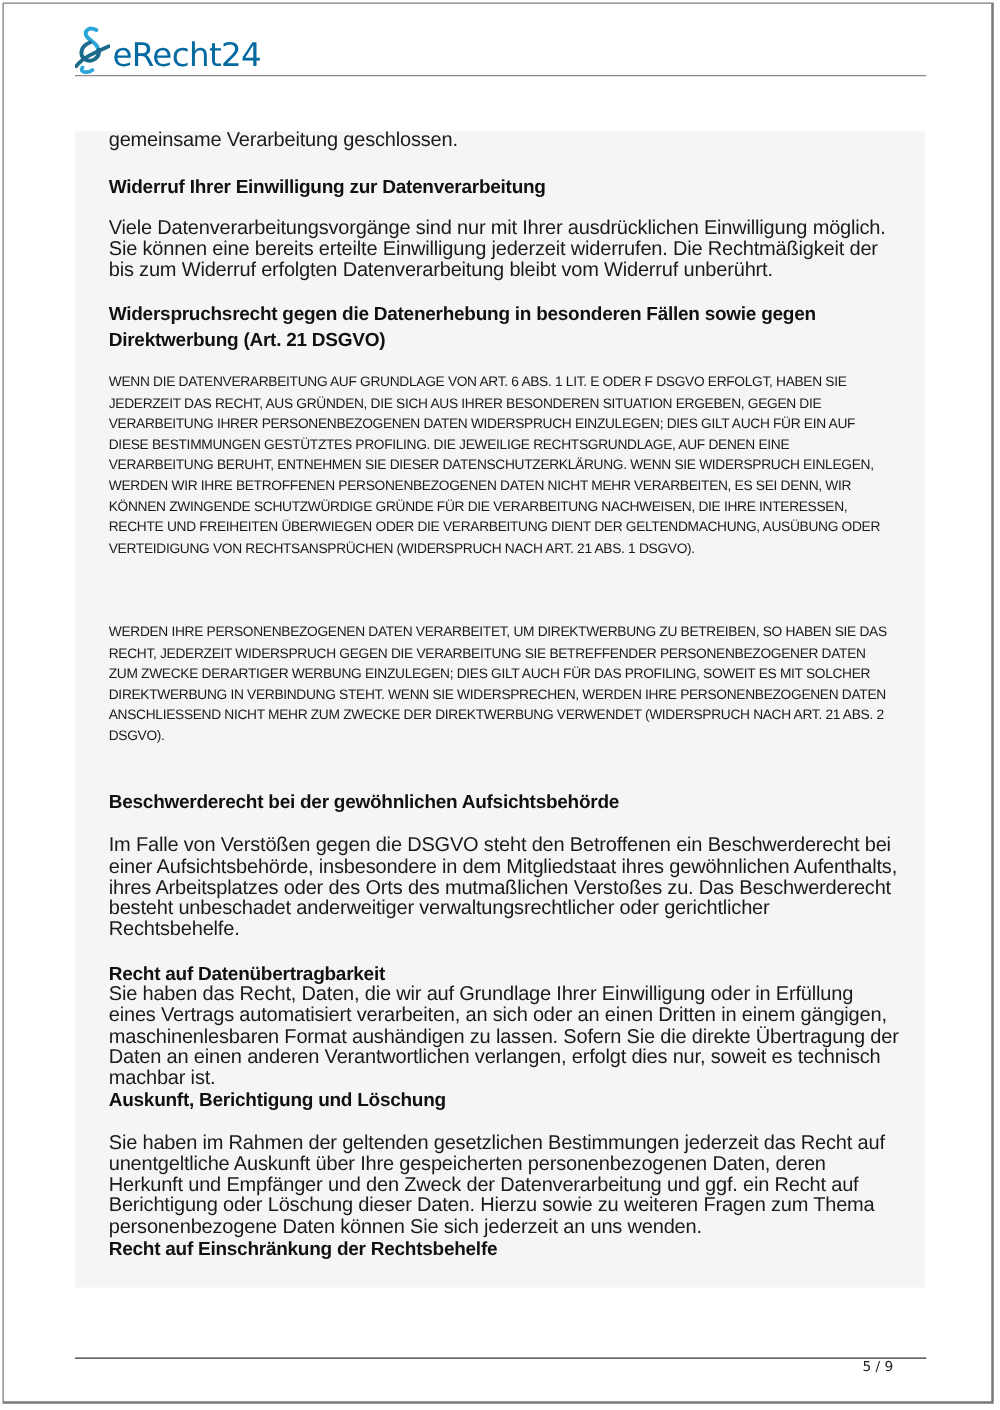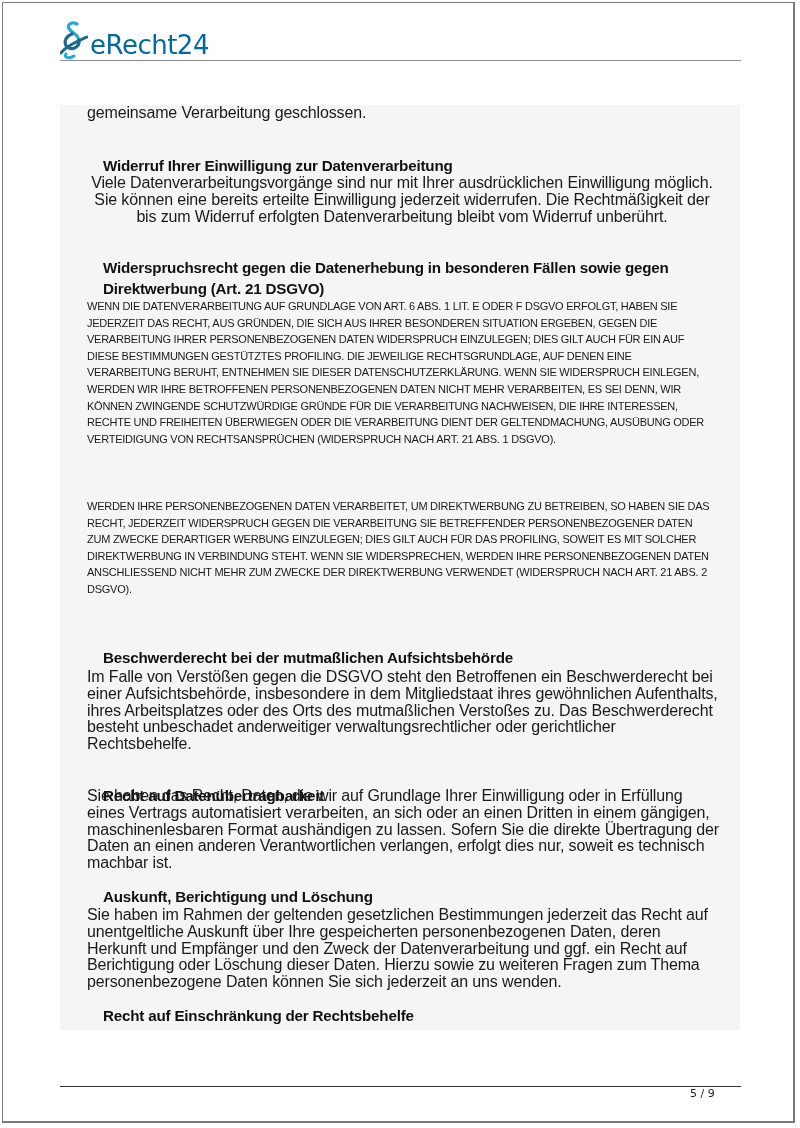--- a/index.html
+++ b/index.html
@@ -6,21 +6,21 @@
   body { width:800px; height:1128px; position:relative; overflow:hidden; font-family:"Liberation Sans", sans-serif; }
   .page-border { position:absolute; left:2px; top:2px; width:793px; height:1121px; border:1px solid #7a7a7a; border-right:2px solid #7a7a7a; border-bottom:2px solid #7a7a7a; box-sizing:border-box; background:#fff; }
   .logo { position:absolute; left:60px; top:20px; height:40px; display:flex; align-items:flex-end; }
   .logo-mark { width:28px; height:40px; }
   .logo-text { font-family:"DejaVu Sans", sans-serif; font-size:26px; color:#0369a1; letter-spacing:-0.5px; line-height:1; margin-left:2px; margin-bottom:2px; }
   .header-line { position:absolute; left:60px; top:60px; width:681px; height:1px; background:#8c8c8c; }
   .content-box { position:absolute; left:60px; top:105px; width:680px; height:925px; background:#f5f5f5; }
   .content { position:absolute; left:87px; top:105px; width:630px; color:#1a1a1a; }
   .p { font-size:16px; line-height:16.8px; margin:0; letter-spacing:-0.15px; }
   .upper { font-size:11px; line-height:16.6px; letter-spacing:-0.25px; }
-  h2 { font-size:15.2px; font-weight:bold; margin:16px; line-height:20.5px; letter-spacing:-0.2px; color:#111; }
+  h2 { font-size:15.2px; font-weight:bold; margin:0; line-height:20.5px; letter-spacing:-0.2px; color:#111; }
   .footer-line { position:absolute; left:60px; top:1086px; width:681px; height:1px; background:#333; }
   .page-num { position:absolute; left:690px; top:1087px; font-family:"DejaVu Sans", sans-serif; font-size:11px; color:#222; }
 </style>
 </head>
 <body>
 
 <div class="page-border"></div>
 
 <div class="logo">
   <svg class="logo-mark" viewBox="0 0 28 40">
@@ -32,27 +32,27 @@
   <span class="logo-text">eRecht24</span>
 </div>
 <div class="header-line"></div>
 
 <div class="content-box"></div>
 
 <div class="content">
   <p class="p" style="position:absolute;top:0;">gemeinsame Verarbeitung geschlossen.</p>
 
   <h2 style="position:absolute;top:35px;width:640px;">Widerruf Ihrer Einwilligung zur Datenverarbeitung</h2>
-  <p class="p" style="position:absolute;top:70px;width:630px;text-align:center;">Viele Datenverarbeitungsvorgänge sind nur mit Ihrer ausdrücklichen Einwilligung möglich. Sie können eine bereits erteilte Einwilligung jederzeit widerrufen. Die Rechtmäßigkeit der bis zum Widerruf erfolgten Datenverarbeitung bleibt vom Widerruf unberührt.</p>
+  <p class="p" style="position:absolute;top:70px;width:630px;">Viele Datenverarbeitungsvorgänge sind nur mit Ihrer ausdrücklichen Einwilligung möglich. Sie können eine bereits erteilte Einwilligung jederzeit widerrufen. Die Rechtmäßigkeit der bis zum Widerruf erfolgten Datenverarbeitung bleibt vom Widerruf unberührt.</p>
 
   <h2 style="position:absolute;top:137px;width:600px;">Widerspruchsrecht gegen die Datenerhebung in besonderen Fällen sowie gegen Direktwerbung (Art. 21 DSGVO)</h2>
   <p class="p upper" style="position:absolute;top:193px;width:630px;">WENN DIE DATENVERARBEITUNG AUF GRUNDLAGE VON ART. 6 ABS. 1 LIT. E ODER F DSGVO ERFOLGT, HABEN SIE JEDERZEIT DAS RECHT, AUS GRÜNDEN, DIE SICH AUS IHRER BESONDEREN SITUATION ERGEBEN, GEGEN DIE VERARBEITUNG IHRER PERSONENBEZOGENEN DATEN WIDERSPRUCH EINZULEGEN; DIES GILT AUCH FÜR EIN AUF DIESE BESTIMMUNGEN GESTÜTZTES PROFILING. DIE JEWEILIGE RECHTSGRUNDLAGE, AUF DENEN EINE VERARBEITUNG BERUHT, ENTNEHMEN SIE DIESER DATENSCHUTZERKLÄRUNG. WENN SIE WIDERSPRUCH EINLEGEN, WERDEN WIR IHRE BETROFFENEN PERSONENBEZOGENEN DATEN NICHT MEHR VERARBEITEN, ES SEI DENN, WIR KÖNNEN ZWINGENDE SCHUTZWÜRDIGE GRÜNDE FÜR DIE VERARBEITUNG NACHWEISEN, DIE IHRE INTERESSEN, RECHTE UND FREIHEITEN ÜBERWIEGEN ODER DIE VERARBEITUNG DIENT DER GELTENDMACHUNG, AUSÜBUNG ODER VERTEIDIGUNG VON RECHTSANSPRÜCHEN (WIDERSPRUCH NACH ART. 21 ABS. 1 DSGVO).</p>
   <p class="p upper" style="position:absolute;top:393px;width:630px;">WERDEN IHRE PERSONENBEZOGENEN DATEN VERARBEITET, UM DIREKTWERBUNG ZU BETREIBEN, SO HABEN SIE DAS RECHT, JEDERZEIT WIDERSPRUCH GEGEN DIE VERARBEITUNG SIE BETREFFENDER PERSONENBEZOGENER DATEN ZUM ZWECKE DERARTIGER WERBUNG EINZULEGEN; DIES GILT AUCH FÜR DAS PROFILING, SOWEIT ES MIT SOLCHER DIREKTWERBUNG IN VERBINDUNG STEHT. WENN SIE WIDERSPRECHEN, WERDEN IHRE PERSONENBEZOGENEN DATEN ANSCHLIESSEND NICHT MEHR ZUM ZWECKE DER DIREKTWERBUNG VERWENDET (WIDERSPRUCH NACH ART. 21 ABS. 2 DSGVO).</p>
 
-  <h2 style="position:absolute;top:527px;width:640px;">Beschwerderecht bei der mutmaßlichen Aufsichtsbehörde</h2>
+  <h2 style="position:absolute;top:527px;width:640px;">Beschwerderecht bei der gewöhnlichen Aufsichtsbehörde</h2>
   <p class="p" style="position:absolute;top:564px;width:636px;">Im Falle von Verstößen gegen die DSGVO steht den Betroffenen ein Beschwerderecht bei einer Aufsichtsbehörde, insbesondere in dem Mitgliedstaat ihres gewöhnlichen Aufenthalts, ihres Arbeitsplatzes oder des Orts des mutmaßlichen Verstoßes zu. Das Beschwerderecht besteht unbeschadet anderweitiger verwaltungsrechtlicher oder gerichtlicher Rechtsbehelfe.</p>
 
   <h2 style="position:absolute;top:665px;width:640px;">Recht auf Datenübertragbarkeit</h2>
   <p class="p" style="position:absolute;top:683px;width:636px;">Sie haben das Recht, Daten, die wir auf Grundlage Ihrer Einwilligung oder in Erfüllung eines Vertrags automatisiert verarbeiten, an sich oder an einen Dritten in einem gängigen, maschinenlesbaren Format aushändigen zu lassen. Sofern Sie die direkte Übertragung der Daten an einen anderen Verantwortlichen verlangen, erfolgt dies nur, soweit es technisch machbar ist.</p>
 
   <h2 style="position:absolute;top:766px;width:640px;">Auskunft, Berichtigung und Löschung</h2>
   <p class="p" style="position:absolute;top:802px;width:636px;">Sie haben im Rahmen der geltenden gesetzlichen Bestimmungen jederzeit das Recht auf unentgeltliche Auskunft über Ihre gespeicherten personenbezogenen Daten, deren Herkunft und Empfänger und den Zweck der Datenverarbeitung und ggf. ein Recht auf Berichtigung oder Löschung dieser Daten. Hierzu sowie zu weiteren Fragen zum Thema personenbezogene Daten können Sie sich jederzeit an uns wenden.</p>
 
   <h2 style="position:absolute;top:885px;width:640px;">Recht auf Einschränkung der Rechtsbehelfe</h2>
 </div>

